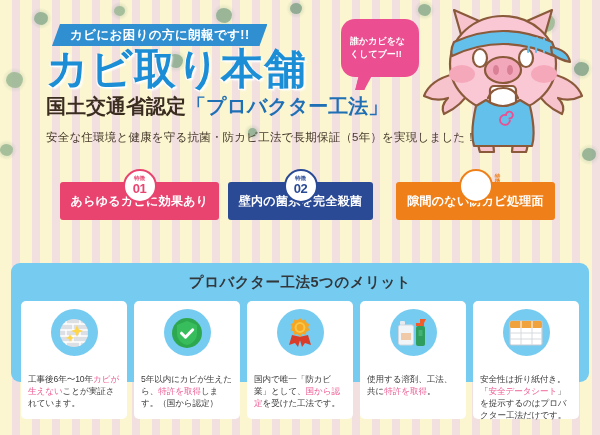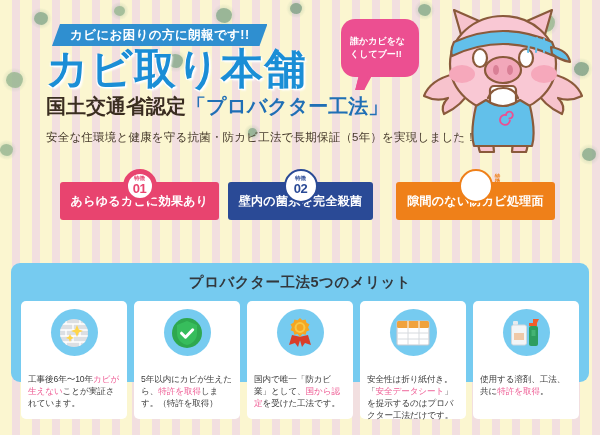--- a/index.html
+++ b/index.html
@@ -82,21 +82,21 @@
   .feat.f2{left:228px;width:145px;background:#2a4a96;}
   .feat.f3{left:396px;width:159px;background:#ef8019;}
   .badge{
     position:absolute;top:-13px;left:50%;transform:translateX(-50%);
     width:34px;height:34px;border-radius:50%;background:#fff;
     display:flex;flex-direction:column;align-items:center;justify-content:center;
     box-sizing:border-box;
   }
   .badge .bl{font-size:5.5px;line-height:1;font-weight:bold;}
   .badge .bn{font-size:13px;line-height:1.05;font-weight:bold;letter-spacing:-.5px;}
-  .f1 .badge{border:5px solid #0f172a;} .f1 .badge .bl,.f1 .badge .bn{color:#e8446f;}
+  .f1 .badge{border:2px solid #0f172a;} .f1 .badge .bl,.f1 .badge .bn{color:#e8446f;}
   .f2 .badge{border:2px solid #2a4a96;} .f2 .badge .bl,.f2 .badge .bn{color:#2a4a96;}
   .f3 .badge{border:2px solid #ef8019;} .f3 .badge .bl,.f3 .badge .bn{color:#ef8019;padding-left:44px;}
 
   
   .merits{
     position:absolute;left:11px;top:263px;width:578px;height:119px;
     background:#76cbf0;border-radius:9px;box-sizing:border-box;
   }
   .merits-title{
     height:38px;display:flex;align-items:center;justify-content:center;
@@ -250,64 +250,64 @@
       </div>
 
       <div class="card">
         <div class="icon-circle" style="background: rgb(118, 203, 240);">
           <svg width="32" height="32" viewBox="0 0 32 32">
             <circle cx="16" cy="16" r="15" fill="#2ea84f"></circle>
             <path d="M16 4l10 4v8c0 7-5 11-10 12-5-1-10-5-10-12V8z" fill="#37bd5c"></path>
             <path d="M10.5 16.2l4 4 7.2-7.4" fill="none" stroke="#ffffff" stroke-width="3" stroke-linecap="round" stroke-linejoin="round"></path>
           </svg>
         </div>
-        <p><span>5年以内にカビが生えたら、</span><span class="hl" style="color: rgb(238, 90, 147);">特許を取得</span><span>します。（特許を取得）</span></p>
+        <p><span>5年以内にカビが生えたら、</span><span class="hl" style="color: rgb(238, 90, 147);">特許を取得</span><span>します。（国から認定）</span></p>
       </div>
 
       <div class="card">
         <div class="icon-circle" style="background: rgb(118, 203, 240);">
           <svg width="32" height="32" viewBox="0 0 32 32">
             <path d="M8 18l-3 10 6-2 3 4 3-10z" fill="#d93d2a"></path>
             <path d="M24 18l3 10-6-2-3 4-3-10z" fill="#d93d2a"></path>
             <g fill="#f5a623">
               <path d="M16 1l2.4 2.3 3.2-.7.9 3.2 3 1.4-1.4 3 1.4 3-3 1.4-.9 3.2-3.2-.7L16 20l-2.4-2.9-3.2.7-.9-3.2-3-1.4 1.4-3-1.4-3 3-1.4.9-3.2 3.2.7z"></path>
             </g>
             <circle cx="16" cy="10.5" r="5.4" fill="#f7c948"></circle>
             <circle cx="16" cy="10.5" r="3.4" fill="#f5a623"></circle>
           </svg>
         </div>
         <p><span>国内で唯一「防カビ業」として、</span><span class="hl" style="color: rgb(238, 90, 147);">国から認定</span><span>を受けた工法です。</span></p>
+      </div>
+
+      <div class="card">
+        <div class="icon-circle" style="background: rgb(118, 203, 240);">
+          <svg width="32" height="32" viewBox="0 0 32 32">
+            <rect x="3" y="4" width="5" height="4" rx="1" fill="#e6eaee"></rect>
+            <path d="M3.5 8h11a2 2 0 0 1 2 2v16a2 2 0 0 1-2 2h-11a2 2 0 0 1-2-2V10a2 2 0 0 1 2-2z" fill="#f2f5f7" stroke="#d2d8dd" stroke-width="1"></path>
+            <rect x="4" y="16" width="10" height="7" fill="#f0c9a8"></rect>
+            <path d="M23 2h6l-2 4h-4z" fill="#f25c2a"></path>
+            <path d="M19 6h8v3h-8z" fill="#f25c2a"></path>
+            <path d="M21 9h5a2 2 0 0 1 2 2v16a2 2 0 0 1-2 2h-5a2 2 0 0 1-2-2V11a2 2 0 0 1 2-2z" fill="#2e9d5e"></path>
+            <path d="M21.5 13h4v6h-4z" fill="#4ab978" opacity=".8"></path>
+          </svg>
+        </div>
+        <p><span>使用する溶剤、工法、共に</span><span class="hl" style="color: rgb(238, 90, 147);">特許を取得</span><span>。</span></p>
       </div>
 
       <div class="card">
         <div class="icon-circle" style="background: rgb(118, 203, 240);">
           <svg width="34" height="26" viewBox="0 0 34 26">
             <rect x="1" y="1" width="32" height="24" rx="1.5" fill="#ffffff" stroke="#c8ccd2" stroke-width="1.2"></rect>
             <rect x="1" y="1" width="32" height="7" rx="1.5" fill="#f0a23c"></rect>
             <g stroke="#d6dade" stroke-width="1">
               <path d="M1 13H33M1 19H33M12 8V25M23 8V25"></path>
             </g>
             <g stroke="#ffffff" stroke-width="1">
                 <path d="M12 1V8M23 1V8"></path>
               </g>
           </svg>
         </div>
         <p><span>安全性は折り紙付き。「</span><span class="hl" style="color: rgb(238, 90, 147);">安全データシート</span><span>」を提示するのはプロバクター工法だけです。</span></p>
       </div>
 
-      <div class="card">
-        <div class="icon-circle" style="background: rgb(118, 203, 240);">
-          <svg width="32" height="32" viewBox="0 0 32 32">
-            <rect x="3" y="4" width="5" height="4" rx="1" fill="#e6eaee"></rect>
-            <path d="M3.5 8h11a2 2 0 0 1 2 2v16a2 2 0 0 1-2 2h-11a2 2 0 0 1-2-2V10a2 2 0 0 1 2-2z" fill="#f2f5f7" stroke="#d2d8dd" stroke-width="1"></path>
-            <rect x="4" y="16" width="10" height="7" fill="#f0c9a8"></rect>
-            <path d="M23 2h6l-2 4h-4z" fill="#f25c2a"></path>
-            <path d="M19 6h8v3h-8z" fill="#f25c2a"></path>
-            <path d="M21 9h5a2 2 0 0 1 2 2v16a2 2 0 0 1-2 2h-5a2 2 0 0 1-2-2V11a2 2 0 0 1 2-2z" fill="#2e9d5e"></path>
-            <path d="M21.5 13h4v6h-4z" fill="#4ab978" opacity=".8"></path>
-          </svg>
-        </div>
-        <p><span>使用する溶剤、工法、共に</span><span class="hl" style="color: rgb(238, 90, 147);">特許を取得</span><span>。</span></p>
-      </div>
-
     </div>
   </div>
 </div>
 
 </body></html>

